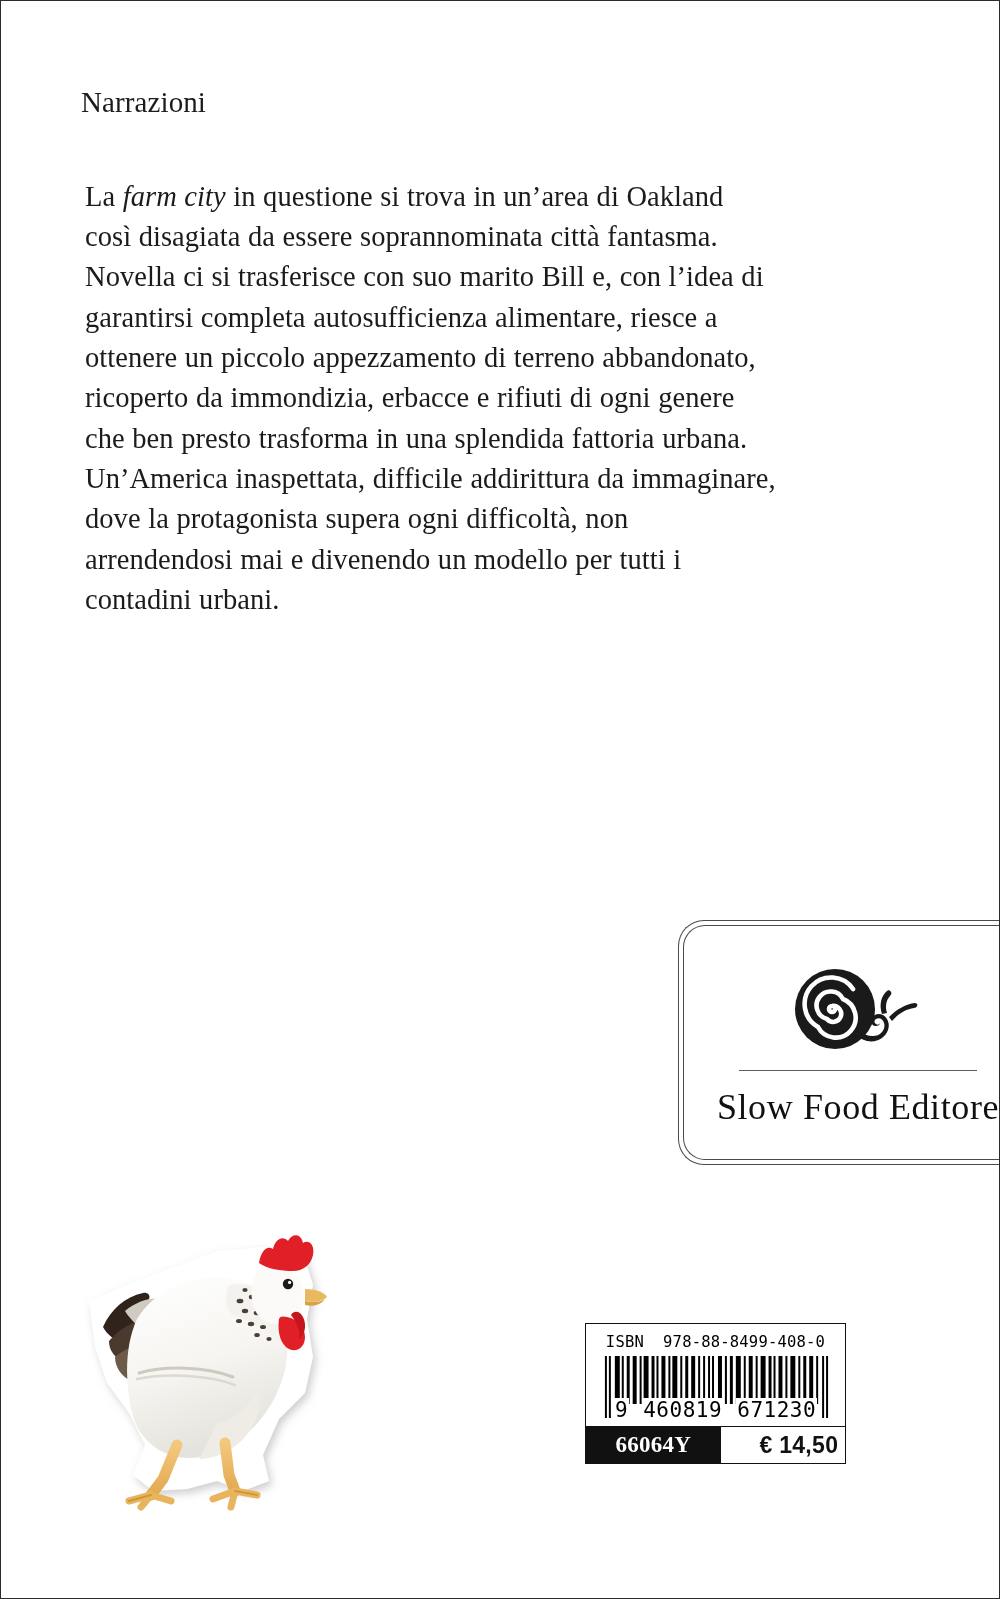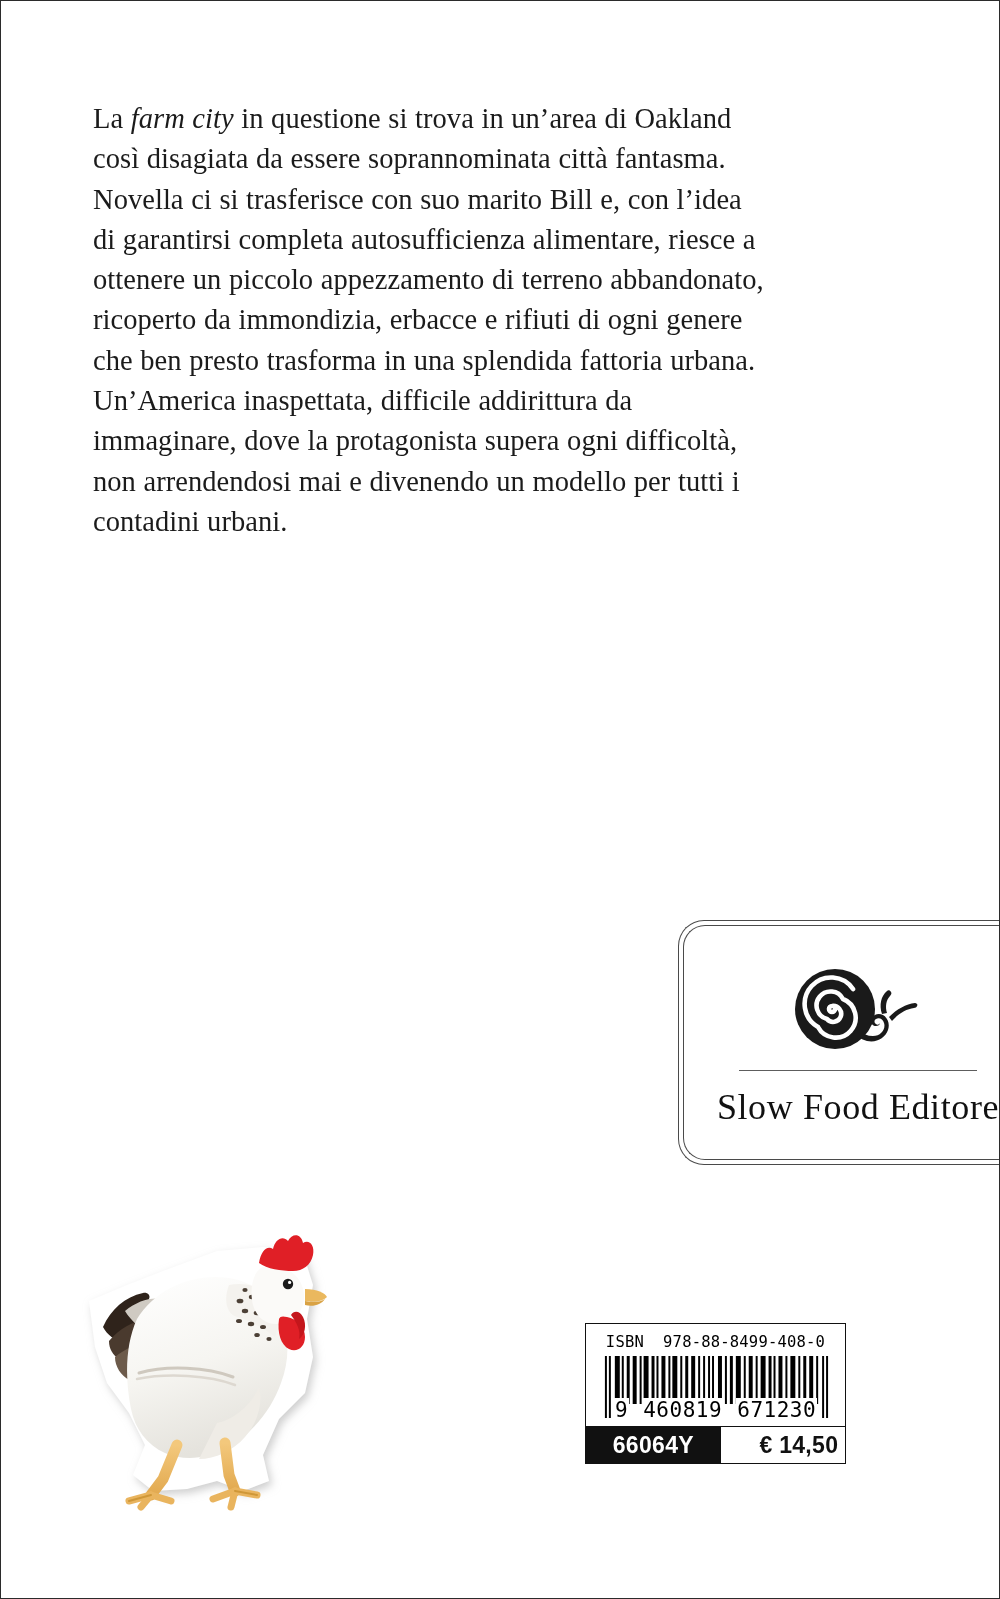--- a/index.html
+++ b/index.html
@@ -38,21 +38,21 @@
     letter-spacing: 0.1px;
     color: #1c1c1c;
     margin: 0 0 58px 0;
     font-weight: 400;
   }
 
   .blurb {
     font-size: 28.5px;
     line-height: 40.3px;
     color: #1b1b1b;
-    margin: 12px;
+    margin: 4px;
     font-weight: 400;
     letter-spacing: 0.05px;
     word-spacing: 0.4px;
   }
   .blurb em {
     font-style: italic;
   }
 
   .blurb-strong {
     margin: 36px 0 0 0;
@@ -182,21 +182,21 @@
   .barcode-lower {
     display: flex;
     border: 1px solid #111111;
     border-top: 1px solid #111111;
     height: 36px;
   }
   .code-cell {
     flex: 0 0 52%;
     background: #111111;
     color: #ffffff;
-    font-family: Liberation Sans, sans-serif;
+    font-family: Liberation Serif, serif;
     font-weight: 700;
     font-size: 23px;
     display: flex;
     align-items: center;
     justify-content: center;
     letter-spacing: 0.3px;
   }
   .price-cell {
     flex: 1 1 auto;
     background: #ffffff;
@@ -211,20 +211,21 @@
     margin-left: 32px;
   }
 </style>
 </head>
 <body>
 
 <div class="page">
 
   <div class="content">
 
+    <div class="series-label">Narrazioni</div>
 
     <p class="blurb"><span>La </span><em>farm city</em><span> in questione si trova in un’area di Oakland così disagiata da essere soprannominata città fantasma. Novella ci si trasferisce con suo marito Bill e, con l’idea di garantirsi completa autosufficienza alimentare, riesce a ottenere un piccolo appezzamento di terreno abbandonato, ricoperto da immondizia, erbacce e rifiuti di ogni genere che ben presto trasforma in una splendida fattoria urbana. Un’America inaspettata, difficile addirittura da immaginare, dove la protagonista supera ogni difficoltà, non arrendendosi mai e divenendo un modello per tutti i contadini urbani.</span></p>
 
   </div>
 
   <div class="logo-plaque">
     <div class="frame-outer"></div>
     <div class="frame-inner"></div>
 
     <div class="plaque-body">

